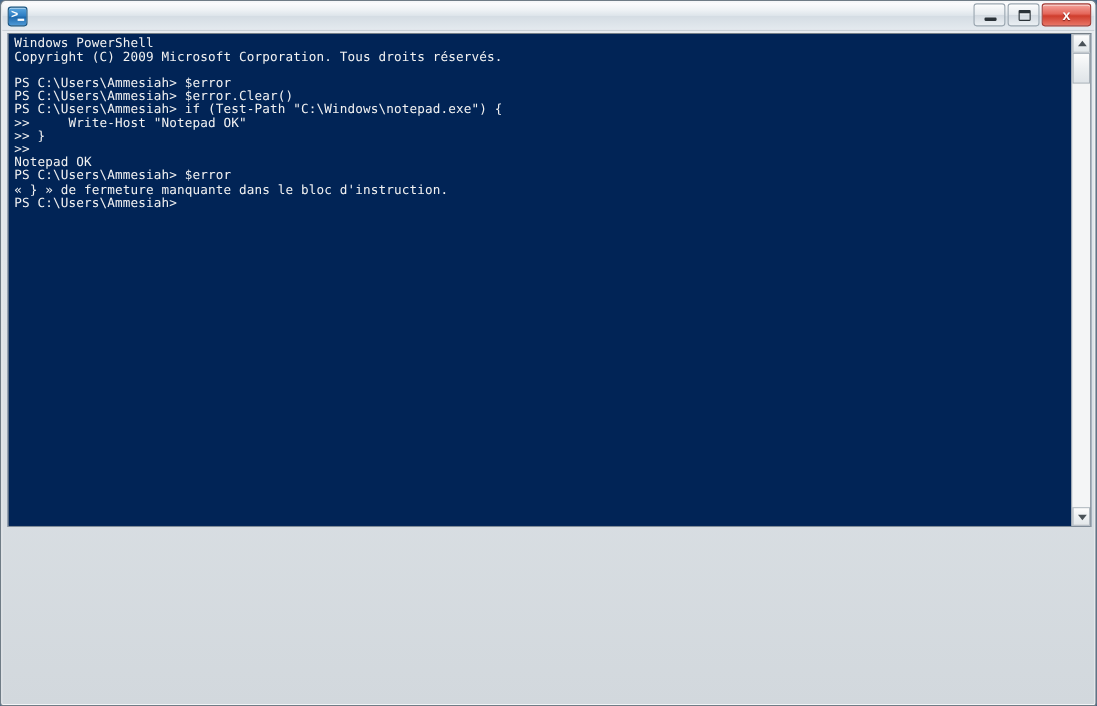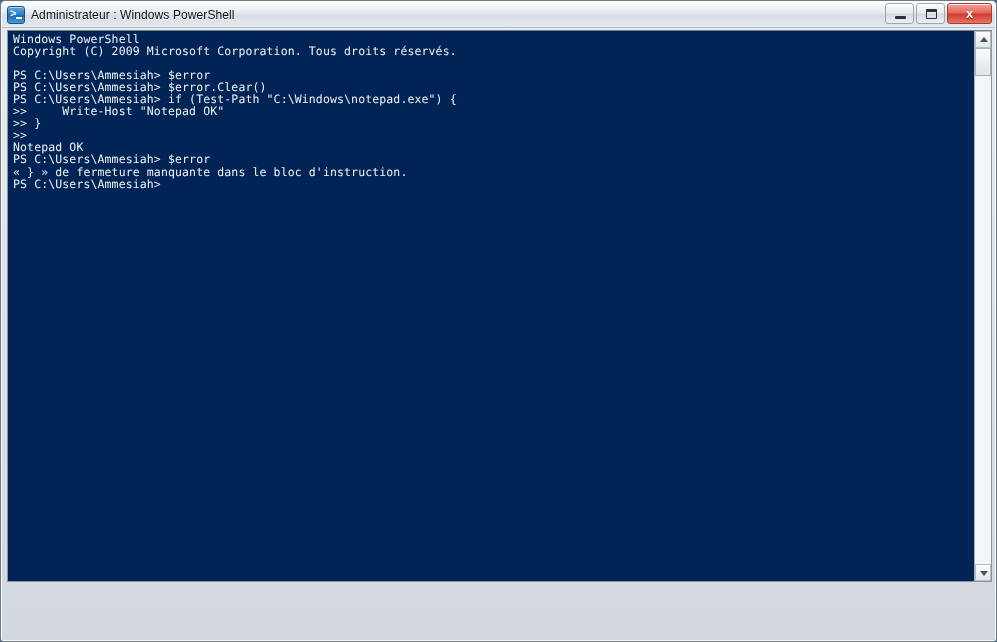--- a/index.html
+++ b/index.html
@@ -128,21 +128,21 @@
     line-height: 19px;
     text-align: center;
     text-shadow: 0 1px 1px rgba(80,0,0,0.65);
   }
 
   
   .console-frame {
     position: absolute;
     left: 6px;  top: 29px;
     width: 985px;
-    height: 552px;
+    height: 449px;
     box-sizing: border-box;
     border: 1px solid #8c969e;
     border-top-color: #747e86;
     background: #012456;
     display: flex;
   }
   .console {
     position: relative;
     flex: 1 1 auto;
     background: #012456;
@@ -212,21 +212,20 @@
     border: 1px solid #a9b2ba;
   }
 </style>
 </head>
 <body>
 
 <div class="window">
 
   <div class="titlebar">
     <div class="app-icon"></div>
-    <div class="title-text">Administrateur : Windows PowerShell</div>
 
     <div class="caption-buttons">
       <div class="cap-btn">
         <span class="glyph-min"></span>
       </div>
       <div class="cap-btn">
         <span class="glyph-max"></span>
       </div>
       <div class="cap-btn close">
         <span class="glyph-close">x</span>

